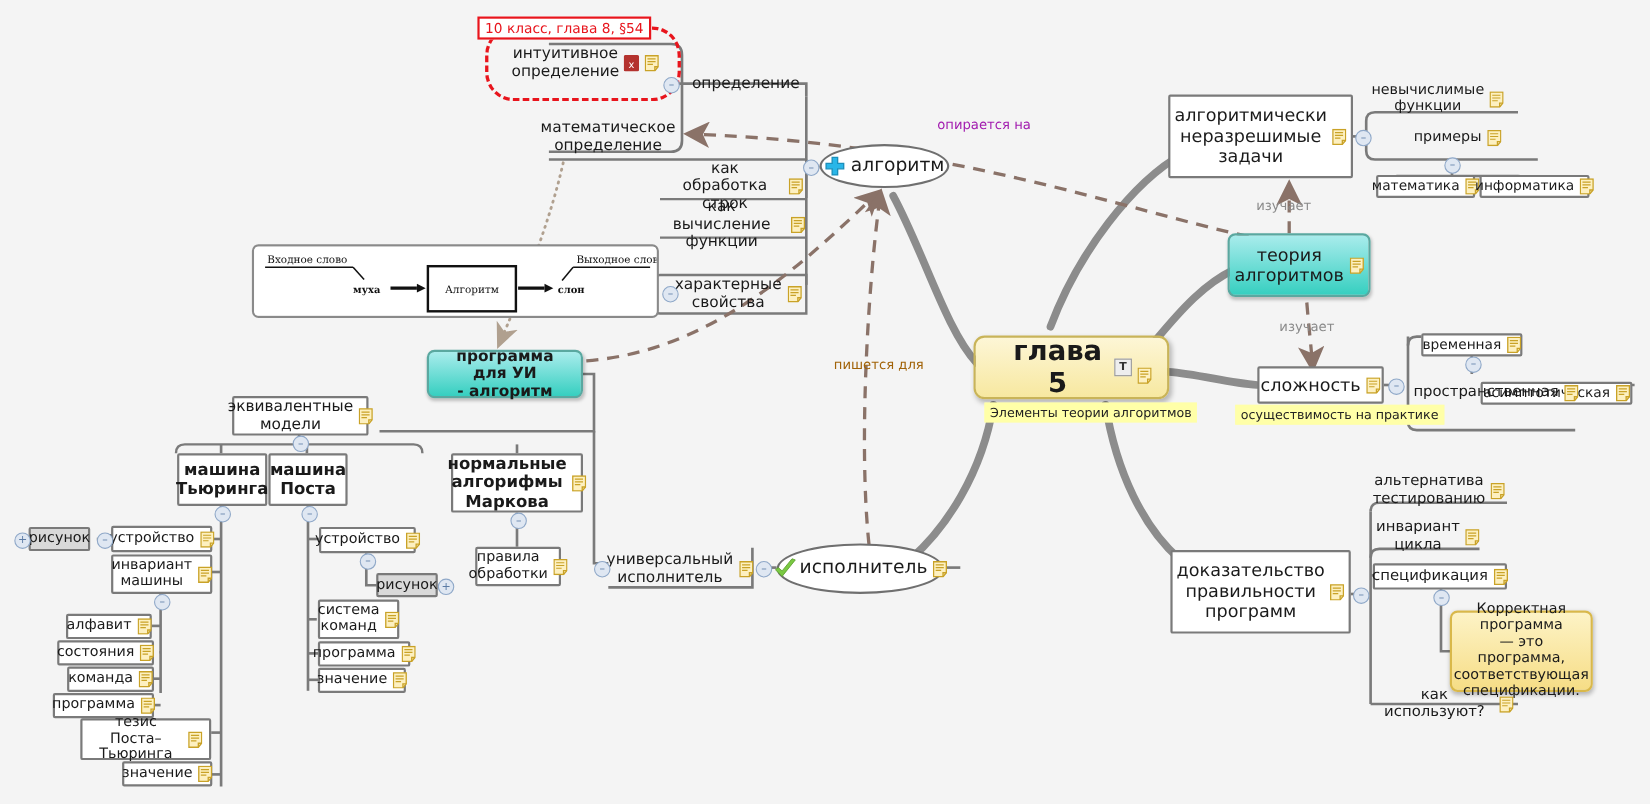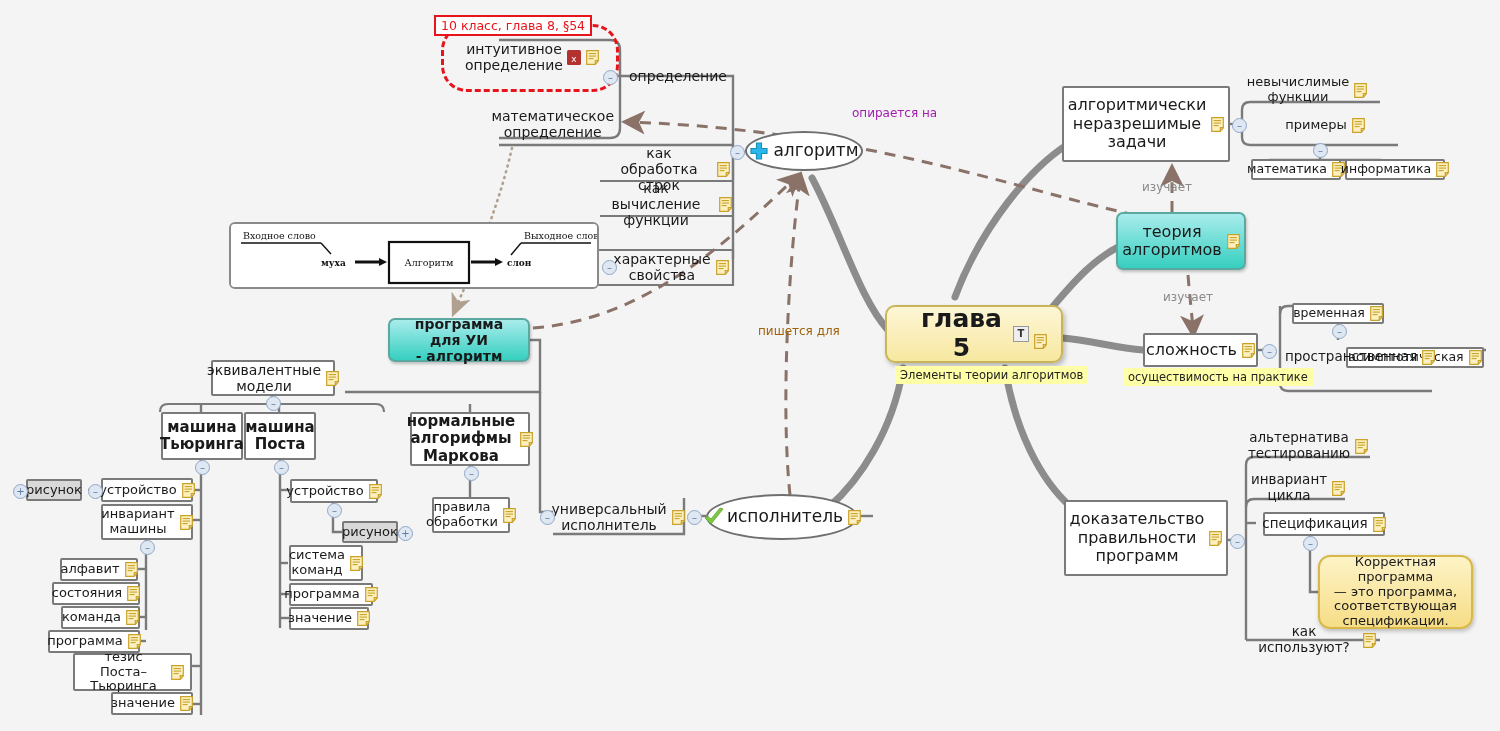--- a/index.html
+++ b/index.html
@@ -833,37 +833,37 @@
           <path d="M9.3,14.3 v-3.6 h3" fill="none" stroke="#c9a227" stroke-width="1.2"></path>
           <g stroke="#c9a227" stroke-width="1.1">
             <path d="M2.6,3.6 h7.4"></path>
             <path d="M2.6,6.1 h7.4"></path>
             <path d="M2.6,8.6 h5"></path>
           </g>
         </svg>
     </span>
   </div>
 
-  <div class="node box" style="left:1248px;top:512px;width:122px;height:24px;font-size:13.5px;margin-left:15px;">
+  <div class="node box" style="left:1248px;top:512px;width:122px;height:24px;font-size:13.5px;">
     <span class="lbl">спецификация</span>
     <span class="note-ico">
       <svg viewBox="0 0 13 15" width="13" height="15">
           <path d="M0.7,0.7 h11.6 v10 l-3,3.6 h-8.6 z" fill="#fdf0c0" stroke="#c9a227" stroke-width="1.2"></path>
           <path d="M9.3,14.3 v-3.6 h3" fill="none" stroke="#c9a227" stroke-width="1.2"></path>
           <g stroke="#c9a227" stroke-width="1.1">
             <path d="M2.6,3.6 h7.4"></path>
             <path d="M2.6,6.1 h7.4"></path>
             <path d="M2.6,8.6 h5"></path>
           </g>
         </svg>
     </span>
   </div>
   <div class="toggle" style="left:1303px;top:536px;">–</div>
 
-  <div class="node callout" style="left:1318px;top:555px;width:155px;height:74px;border-radius:12px;">
+  <div class="node callout" style="left:1318px;top:555px;width:130px;height:74px;">
     <span class="lbl">Корректная программа
 — это программа,
 соответствующая
 спецификации.</span>
   </div>
 
   <div class="node plain" style="left:1246px;top:628px;width:134px;height:24px;font-size:13.5px;">
     <span class="lbl">как используют?</span>
     <span class="note-ico">
       <svg viewBox="0 0 13 15" width="13" height="15">

